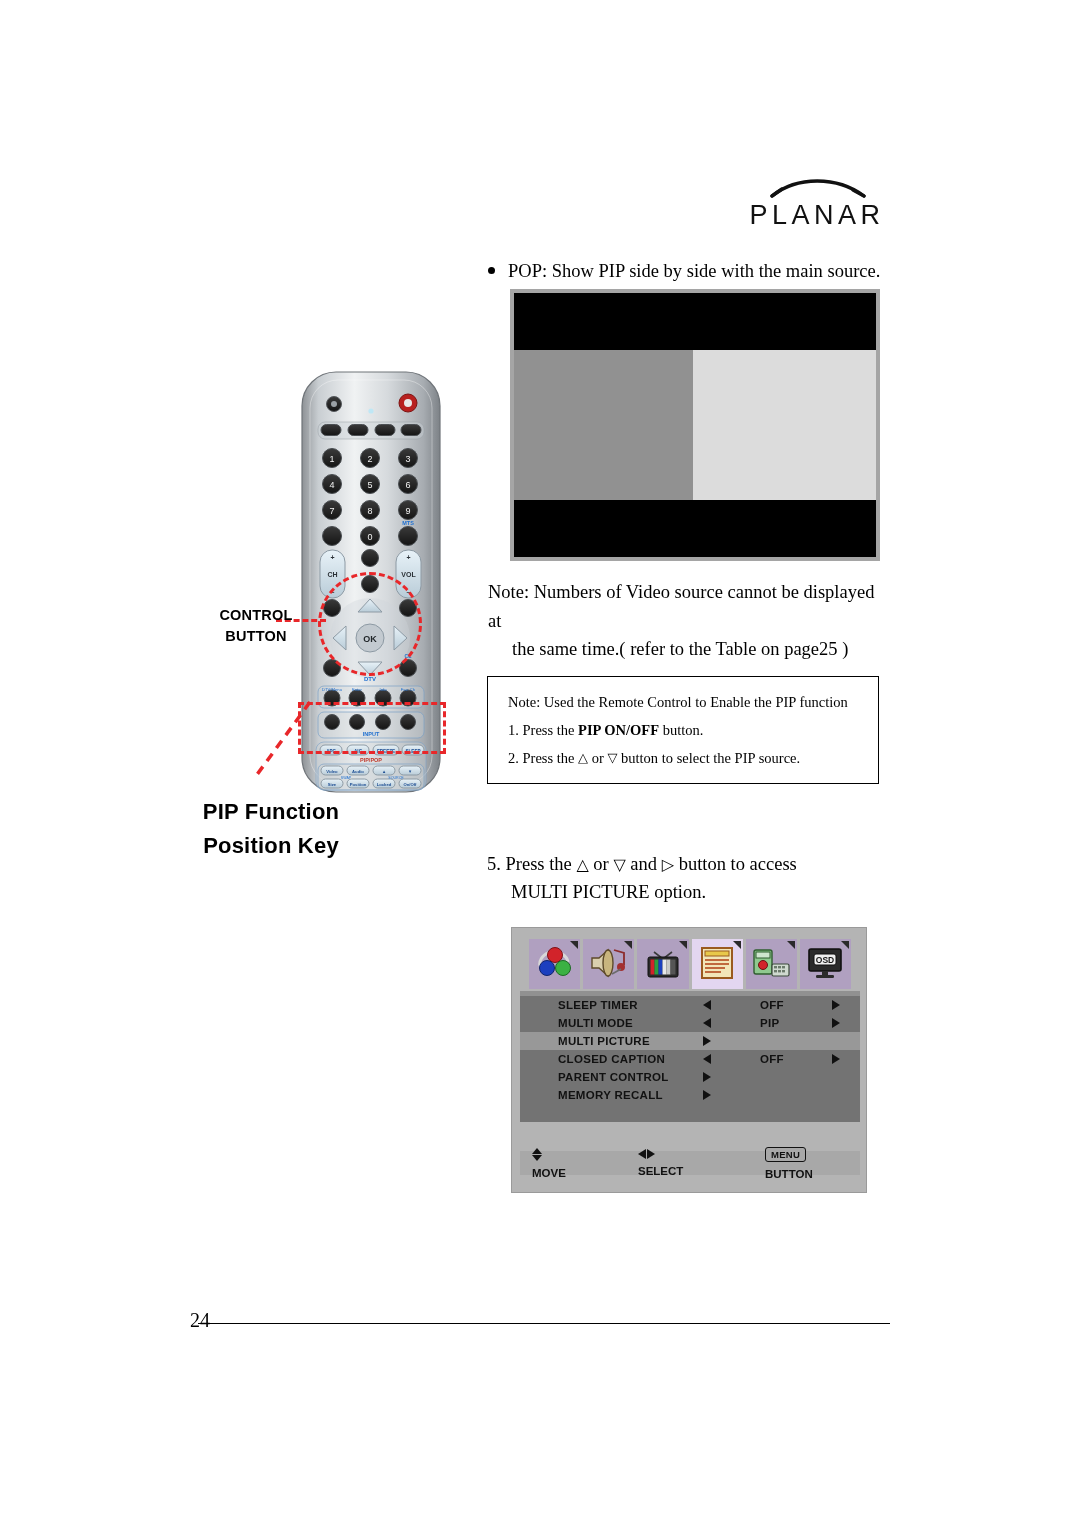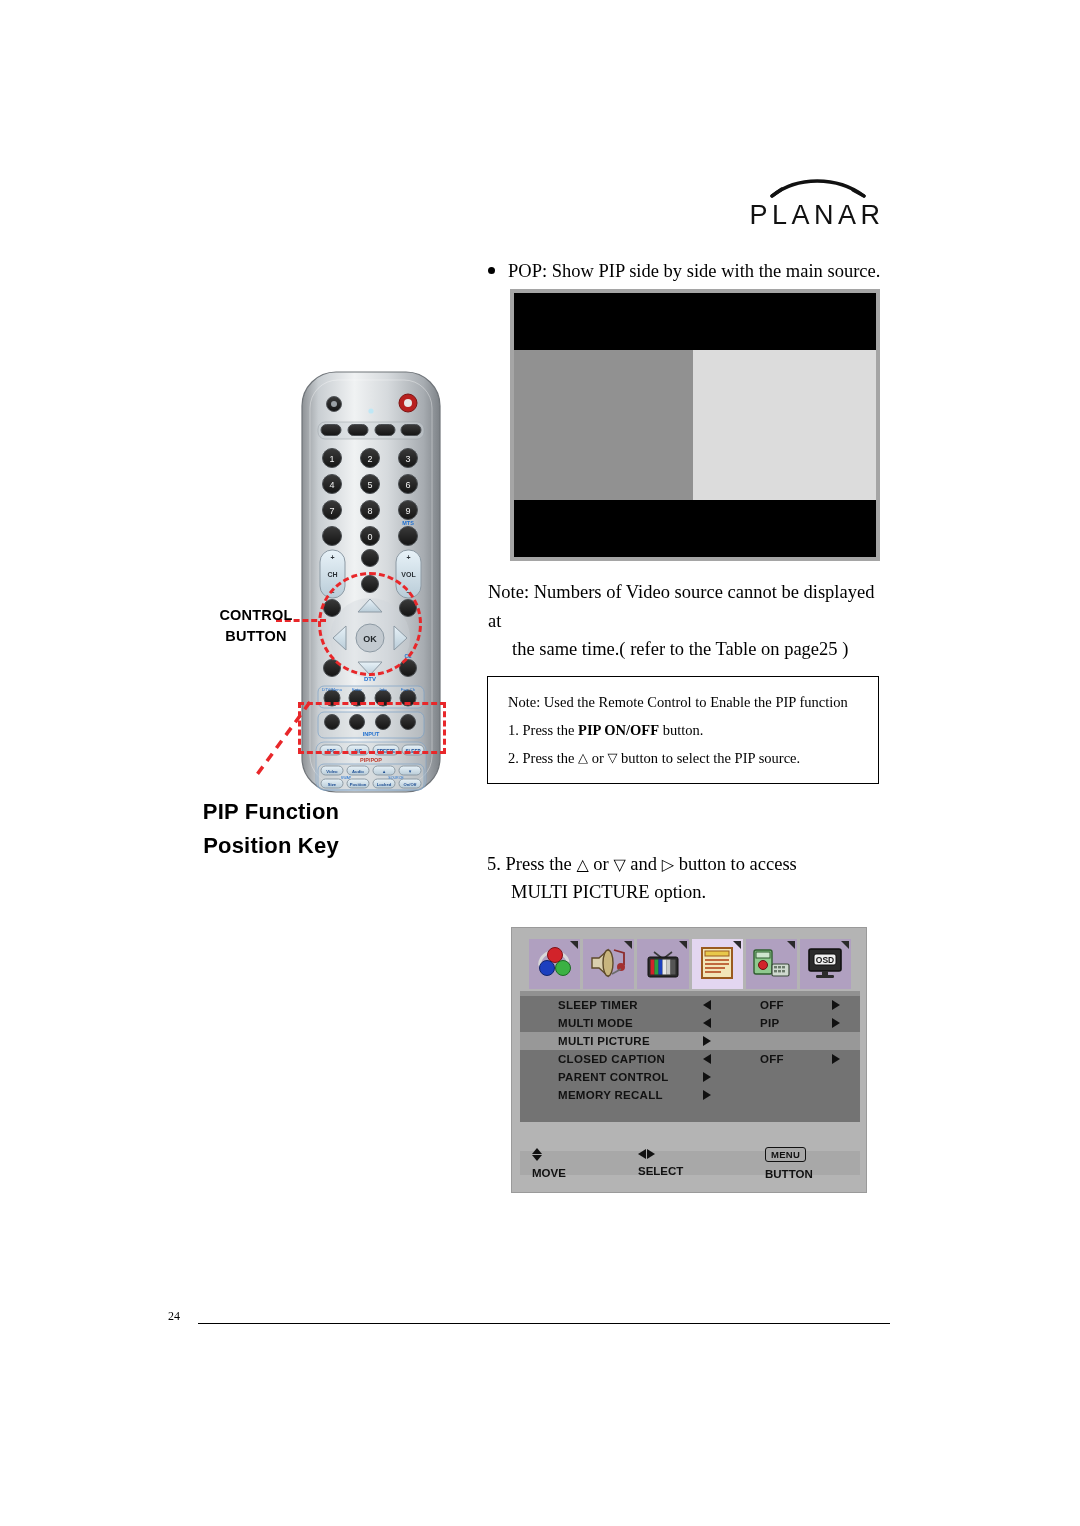--- a/index.html
+++ b/index.html
@@ -115,21 +115,21 @@
   .updown i{display:block;width:0;height:0;margin:0 auto;}
   .updown i.u{border-bottom:6px solid #111;border-left:5px solid transparent;
       border-right:5px solid transparent;margin-bottom:1px;}
   .updown i.d{border-top:6px solid #111;border-left:5px solid transparent;
       border-right:5px solid transparent;}
   .lr{display:inline-flex;align-items:center;gap:1px;}
   .menu-key{border:1.3px solid #111;border-radius:3px;padding:1px 5px;
       font-size:9.5px;font-weight:bold;background:#a8a8a8;letter-spacing:.3px;}
 
   
-  .pg-num{position:absolute;left:168px;top:1309px;font-size:12px;
+  .pg-num{position:absolute;left:190px;top:1309px;font-size:20px;
       font-family:"Liberation Serif",serif;}
   .pg-rule{position:absolute;left:198px;top:1323px;width:692px;height:1px;
       background:#000;}
 </style>
 </head>
 <body>
 
 <div class="page">
 
   <div class="logo">

